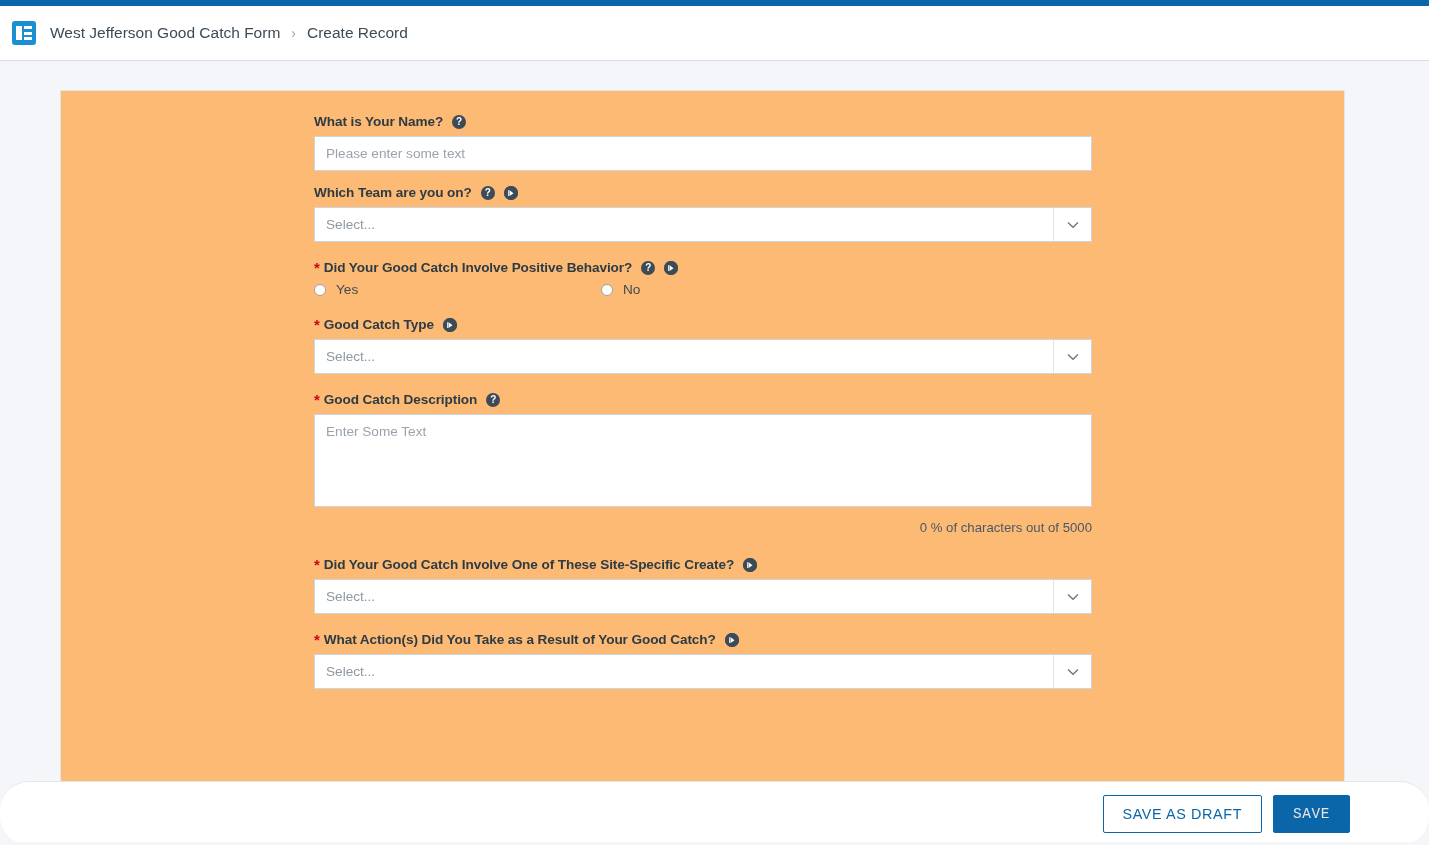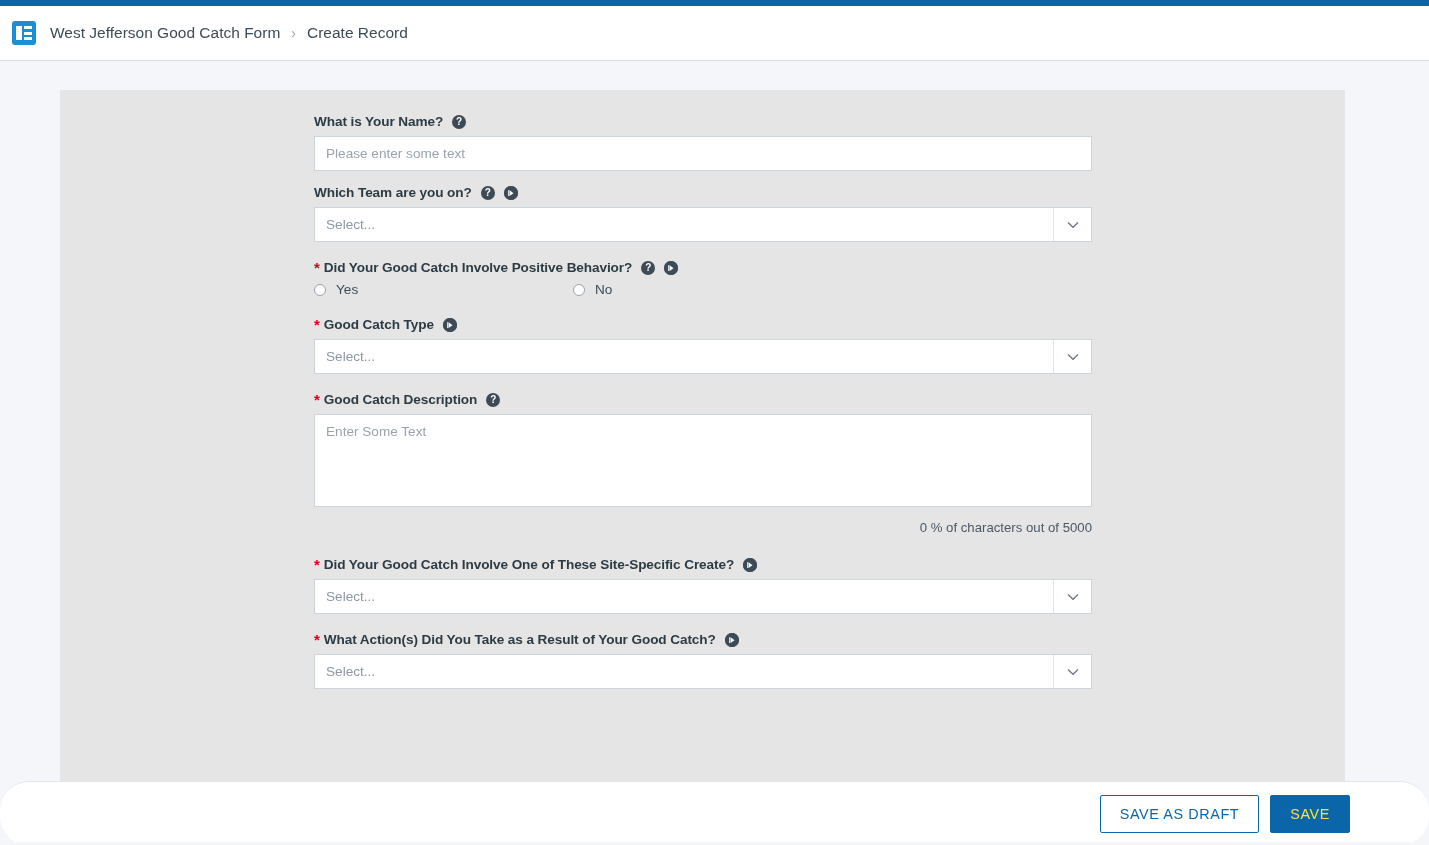--- a/index.html
+++ b/index.html
@@ -64,21 +64,21 @@
     font-size: 14px;
   }
   .breadcrumb .crumb-2 { color: #3d4b57; }
 
   
   .card {
     position: absolute;
     left: 60px; top: 90px;
     width: 1285px;
     height: 701px;
-    background: #e5e5e5;
+    background: #fdba74;
     border: 1px solid #e3e7ec;
     overflow: hidden;
   }
   .form-inner {
     position: absolute;
     left: 253px; top: 23px;
     width: 778px;
   }
   .field { margin-bottom: 0; }
   .label-row {
@@ -145,20 +145,21 @@
     display: flex; align-items: center; justify-content: center;
     color: #6b7684;
   }
   .sel .sel-arrow svg { display: block; }
 
   .radio-row {
     display: flex;
     align-items: center;
     margin-top: 4px;
     margin-bottom: 2px;
+    gap: 28px;
   }
   .radio-item {
     display: flex; align-items: center;
     font-size: 13.6px;
     color: #3d4b57;
     cursor: pointer;
   }
   .radio-item:first-child { width: 259px; }
   .radio-circle {
     width: 12px; height: 12px;
@@ -215,23 +216,24 @@
   }
   .btn-draft {
     background: #ffffff;
     color: #0a66a8;
     border: 1px solid #0a66a8;
     padding: 0 19px;
     margin-right: 11px;
   }
   .btn-save {
     background: #0a66a8;
-    color: #fde047;
+    color: #e5e5e5;
     border: 1px solid #0a66a8;
     padding: 0 19px;
+    font-family: Liberation Mono, monospace;
   }
   .bottom-edge {
     position: absolute;
     left: 0; bottom: 0;
     width: 1429px; height: 3px;
     background: #f4f6f9;
   }
 </style>
 </head>
 <body>

